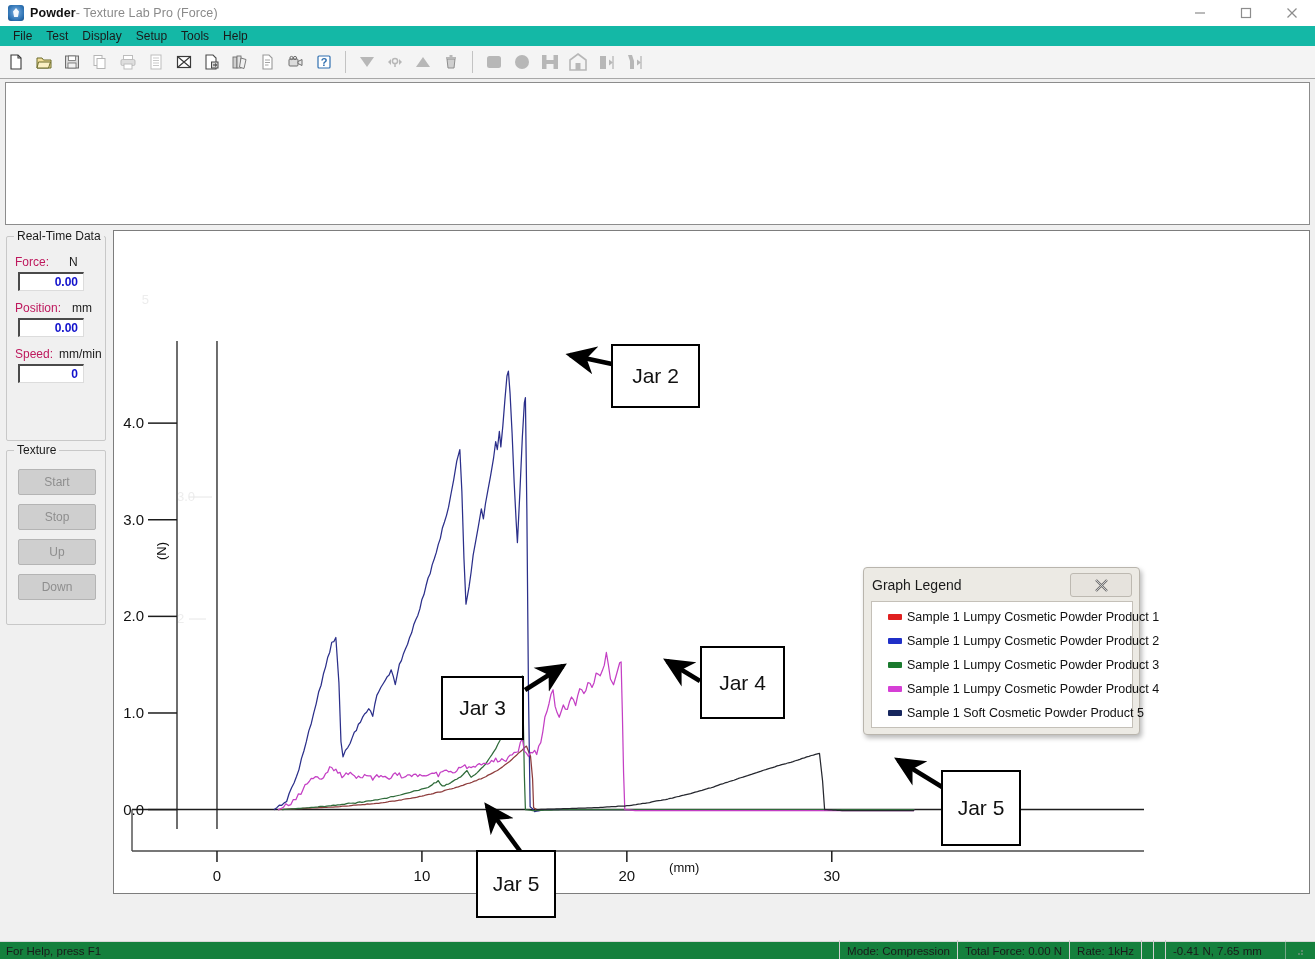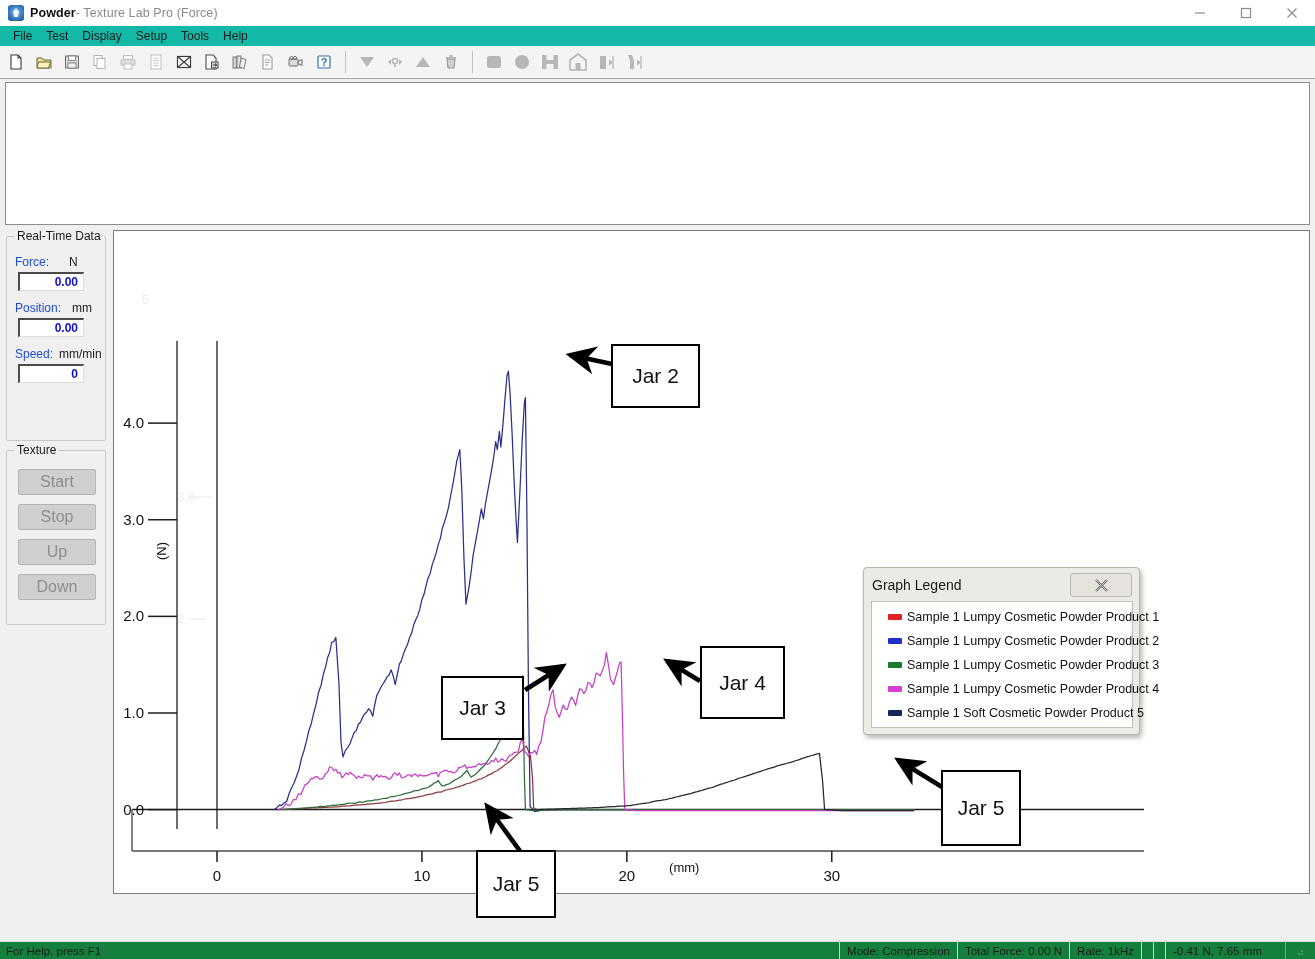--- a/index.html
+++ b/index.html
@@ -79,33 +79,33 @@
   .sidebar { position: absolute; left: 0; top: 228px; width: 112px; height: 710px; background: #f0f0f0; }
   .groupbox {
     position: absolute; border: 1px solid #c8c8c8; border-radius: 2px;
   }
   .gb-title {
     position: absolute; top: -8px; left: 7px; background: #f0f0f0;
     padding: 0 3px; font-size: 12px; color: #1a1a1a;
   }
   .gb-rt { left: 6px; top: 8px; width: 100px; height: 205px; }
   .gb-ctl { left: 6px; top: 222px; width: 100px; height: 175px; }
-  .fld-label { position: absolute; font-size: 12px; color: #1d4ed8; }
+  .fld-label { position: absolute; font-size: 12px; color: #be185d; }
   .fld-unit { position: absolute; font-size: 12px; color: #1a1a1a; }
   .fld-box {
     position: absolute; height: 19px; background: #ffffff;
     border-top: 2px solid #4a4a4a; border-left: 2px solid #4a4a4a;
     border-right: 1px solid #dcdcdc; border-bottom: 1px solid #dcdcdc;
     color: #1111cc; font-size: 12px; text-align: right;
     padding-right: 5px; line-height: 17px; font-weight: bold;
   }
   .ctl-btn {
     position: absolute; left: 11px; width: 78px; height: 26px;
     background: #cfcfcf; border: 1px solid #b4b4b4; border-radius: 2px;
-    color: #8e8e8e; font-size: 16px;
+    color: #8e8e8e; font-size: 12px;
     display: flex; align-items: center; justify-content: center;
   }
 
   
   .chart-frame {
     position: absolute; left: 113px; top: 230px; width: 1197px; height: 664px;
     background: #ffffff; border: 1px solid #7d7d7d;
   }
   .chart-svg { position: absolute; left: 0; top: 0; }
 

